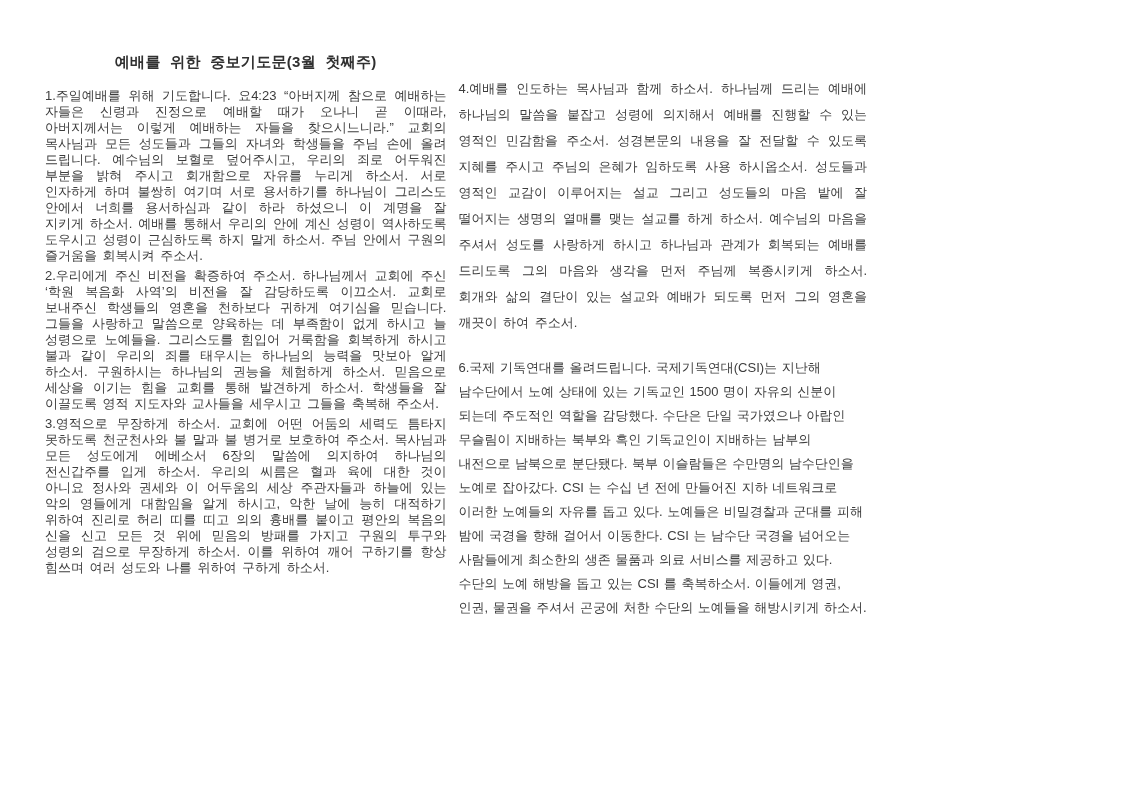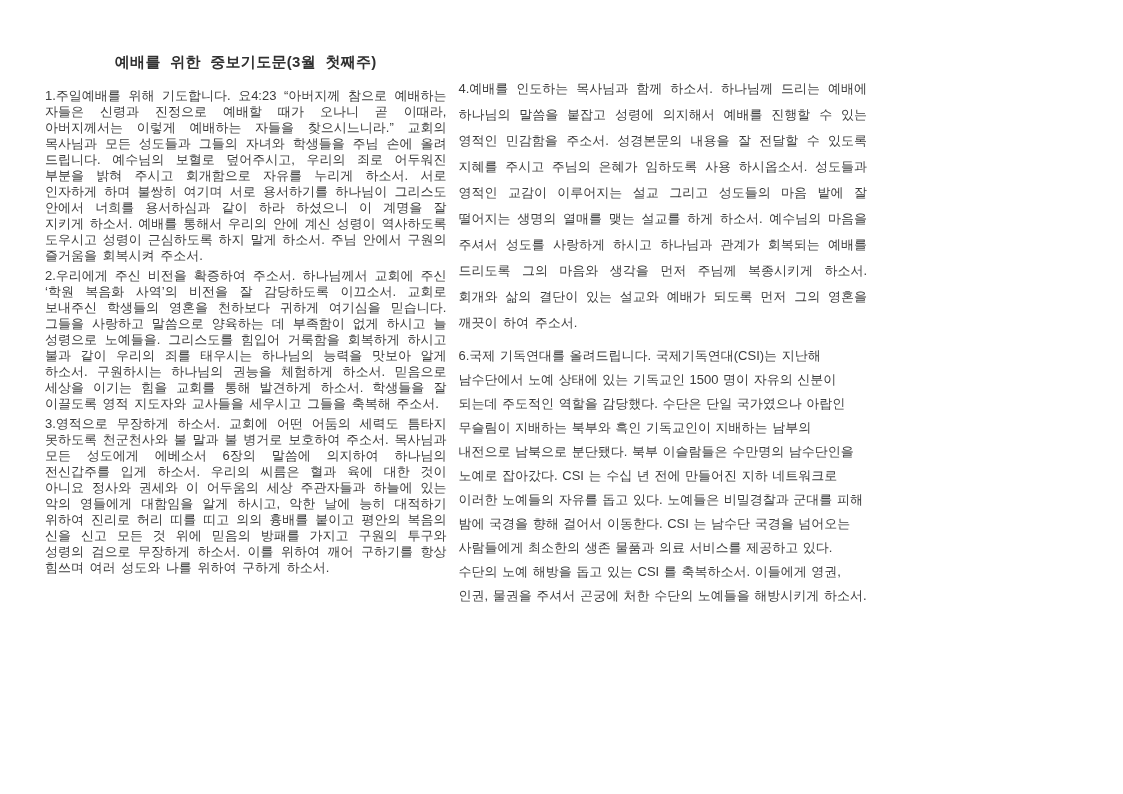--- a/index.html
+++ b/index.html
@@ -43,21 +43,21 @@
   .right-para {
     line-height: 26px;
     text-align: justify;
     text-justify: inter-word;
     word-spacing: 2px;
   }
   .news-para {
     line-height: 24px;
     text-align: left;
     word-spacing: 1px;
-    margin-top: 8px;
+    margin-top: 20px;
   }
 </style>
 </head>
 <body>
 
 <div class="page">
 
   <div class="col col-left">
     <h1 class="doc-title">예배를 위한 중보기도문(3월 첫째주)</h1>
 

